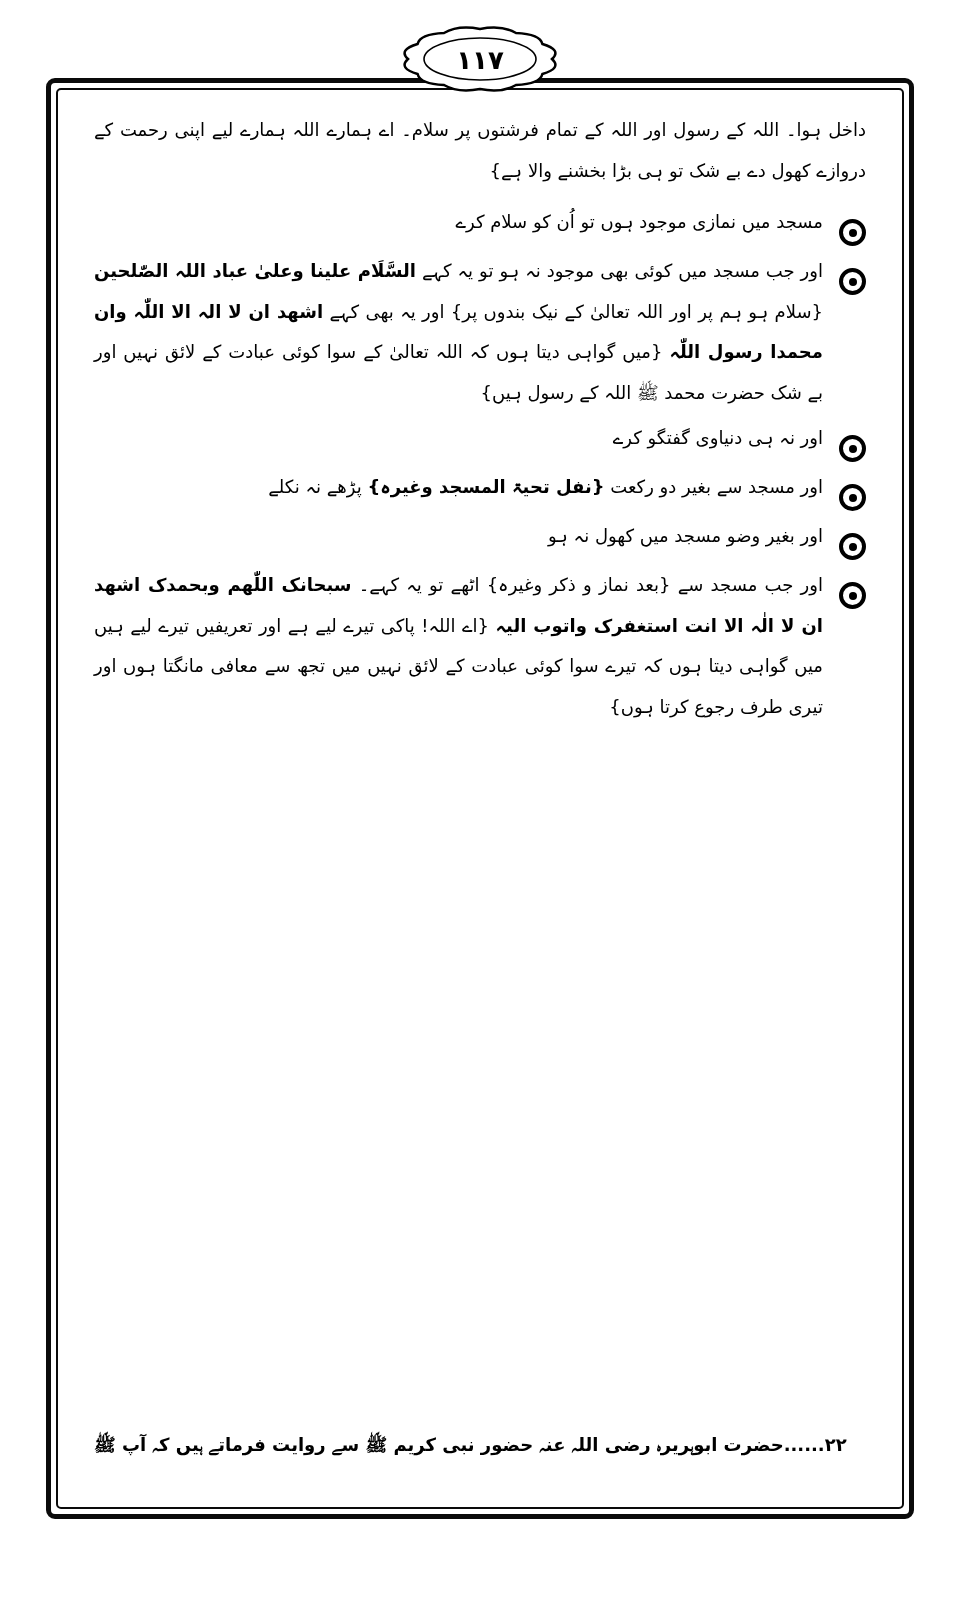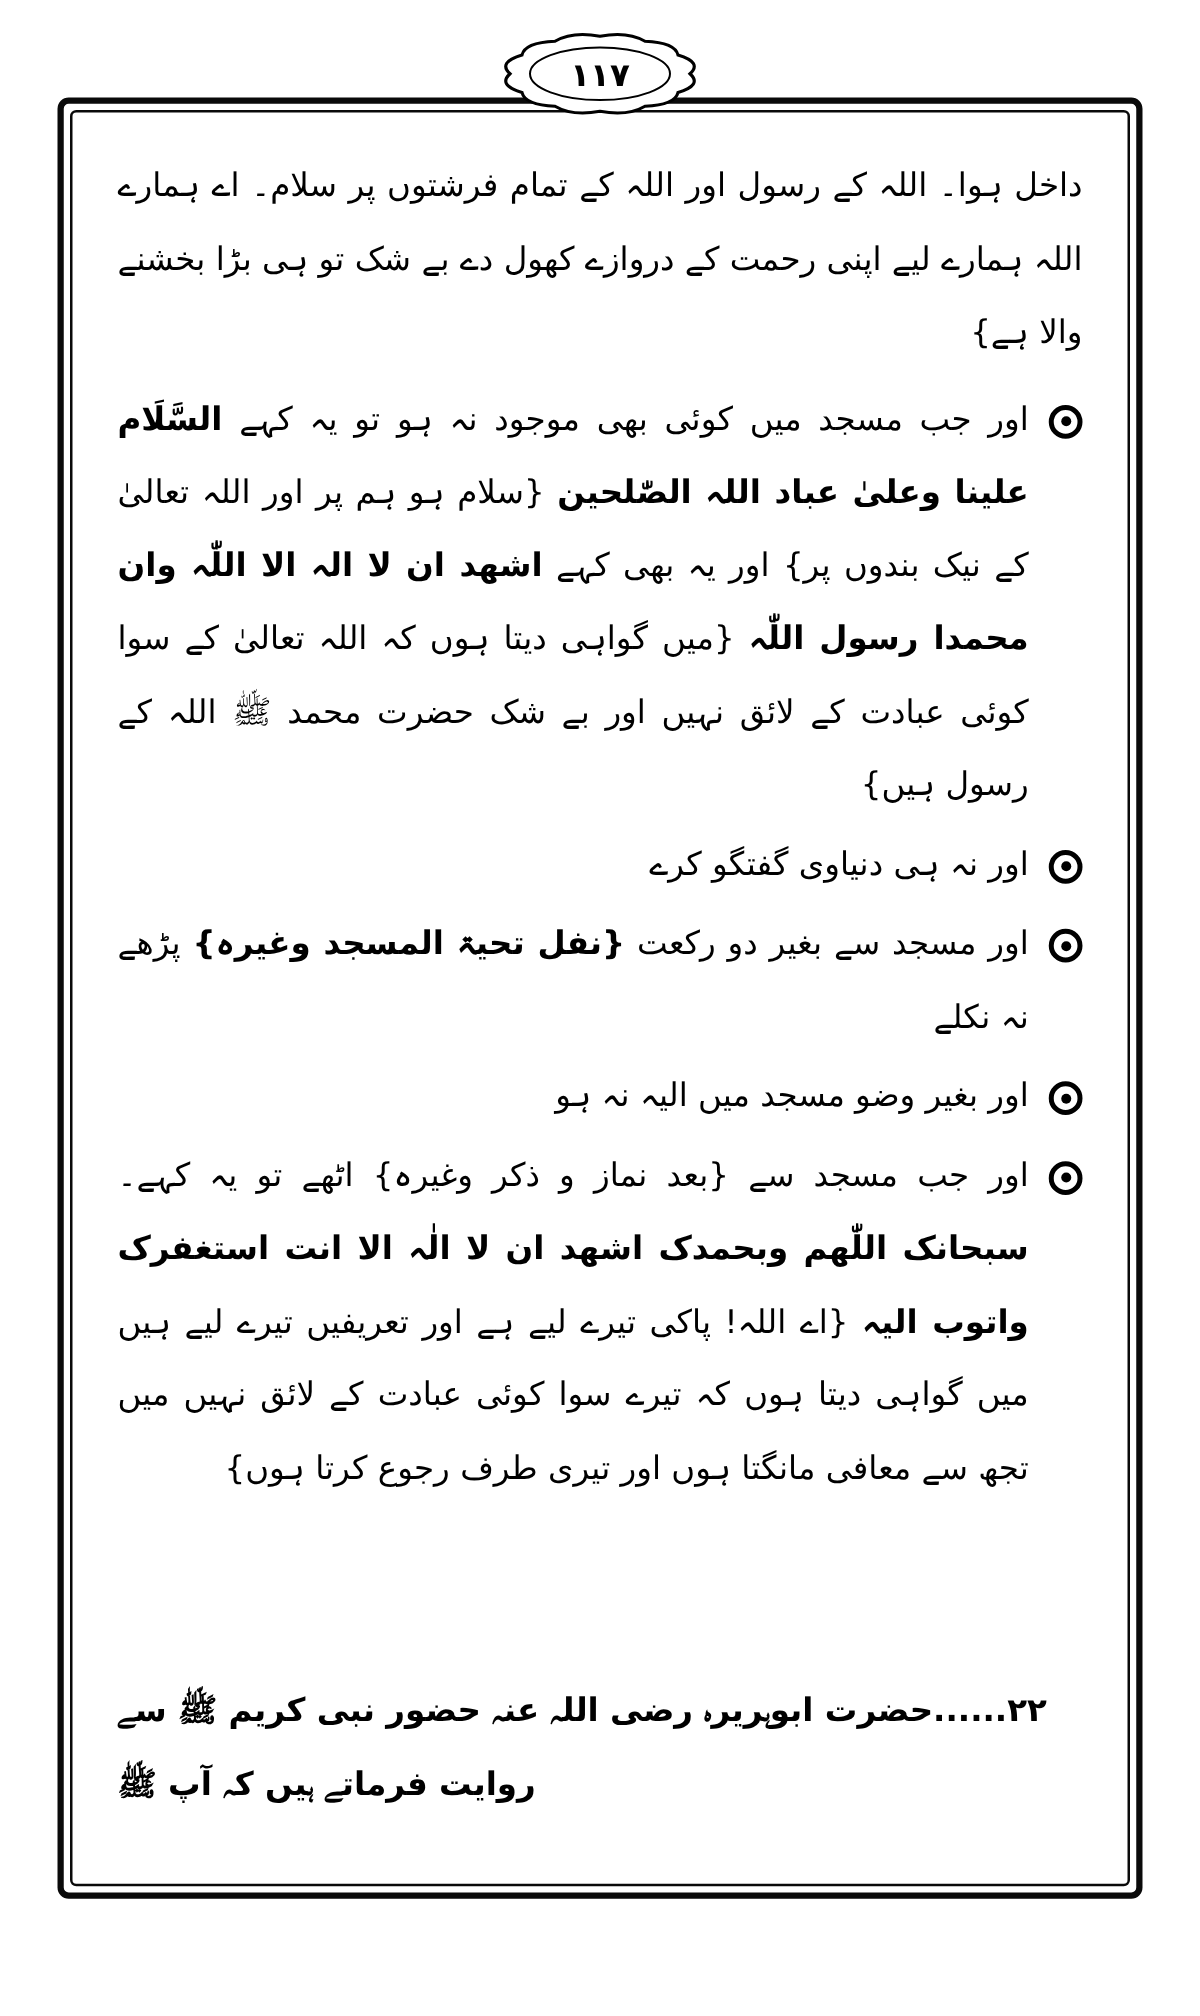--- a/index.html
+++ b/index.html
@@ -44,26 +44,26 @@
   .ornament svg { display: block; }
   .ornament text {
     font-family: "DejaVu Sans", sans-serif;
     font-weight: bold;
     font-size: 26px;
   }
   
   .content {
     position: absolute;
     inset: 0;
-    padding: 30px 36px 24px 36px;
+    padding: 20px 36px 24px 36px;
     box-sizing: border-box;
     direction: rtl;
     display: flex;
     flex-direction: column;
-    font-size: 26px;
+    font-size: 18px;
     line-height: 2.25;
     text-align: justify;
     overflow: hidden;
   }
   .intro {
     margin: 0 0 6px 0;
   }
   .bullet-item {
     display: flex;
     align-items: flex-start;
@@ -108,20 +108,26 @@
   </svg>
 </div>
 
 <div class="frame-outer">
   <div class="frame-inner">
     <div class="content">
 
       <p class="intro">داخل ہوا۔ اللہ کے رسول اور اللہ کے تمام فرشتوں پر سلام۔ اے ہمارے اللہ ہمارے لیے اپنی رحمت کے دروازے کھول دے بے شک تو ہی بڑا بخشنے والا ہے}</p>
 
       <div id="bullet-list">
+        <div class="bullet-item">
+          <span class="bullet-icon">
+            <span class="dot"></span>
+          </span>
+          <div class="bullet-text"><span>مسجد میں نمازی موجود ہوں تو اُن کو سلام کرے</span></div>
+        </div>
 
         <div class="bullet-item">
           <span class="bullet-icon">
             <span class="dot"></span>
           </span>
           <div class="bullet-text"><span>اور جب مسجد میں کوئی بھی موجود نہ ہو تو یہ کہے </span><span class="seg-bold">السَّلَام علینا وعلیٰ عباد اللہ الصّٰلحین</span><span> {سلام ہو ہم پر اور اللہ تعالیٰ کے نیک بندوں پر} اور یہ بھی کہے </span><span class="seg-bold">اشھد ان لا الہ الا اللّٰہ وان محمدا رسول اللّٰہ</span><span> {میں گواہی دیتا ہوں کہ اللہ تعالیٰ کے سوا کوئی عبادت کے لائق نہیں اور بے شک حضرت محمد ﷺ اللہ کے رسول ہیں}</span></div>
         </div>
 
 
 
@@ -136,21 +142,21 @@
           <span class="bullet-icon">
             <span class="dot"></span>
           </span>
           <div class="bullet-text"><span>اور مسجد سے بغیر دو رکعت </span><span class="seg-bold">{نفل تحیۃ المسجد وغیرہ}</span><span> پڑھے نہ نکلے</span></div>
         </div>
 
         <div class="bullet-item">
           <span class="bullet-icon">
             <span class="dot"></span>
           </span>
-          <div class="bullet-text"><span>اور بغیر وضو مسجد میں الیہ نہ ہو</span></div>
+          <div class="bullet-text"><span>اور بغیر وضو مسجد میں کھول نہ ہو</span></div>
         </div>
 
         <div class="bullet-item">
           <span class="bullet-icon">
             <span class="dot"></span>
           </span>
           <div class="bullet-text"><span>اور جب مسجد سے {بعد نماز و ذکر وغیرہ} اٹھے تو یہ کہے۔ </span><span class="seg-bold">سبحانک اللّٰھم وبحمدک اشھد ان لا الٰہ الا انت استغفرک واتوب الیہ</span><span> {اے اللہ! پاکی تیرے لیے ہے اور تعریفیں تیرے لیے ہیں میں گواہی دیتا ہوں کہ تیرے سوا کوئی عبادت کے لائق نہیں میں تجھ سے معافی مانگتا ہوں اور تیری طرف رجوع کرتا ہوں}</span></div>
         </div>
       </div>
 

